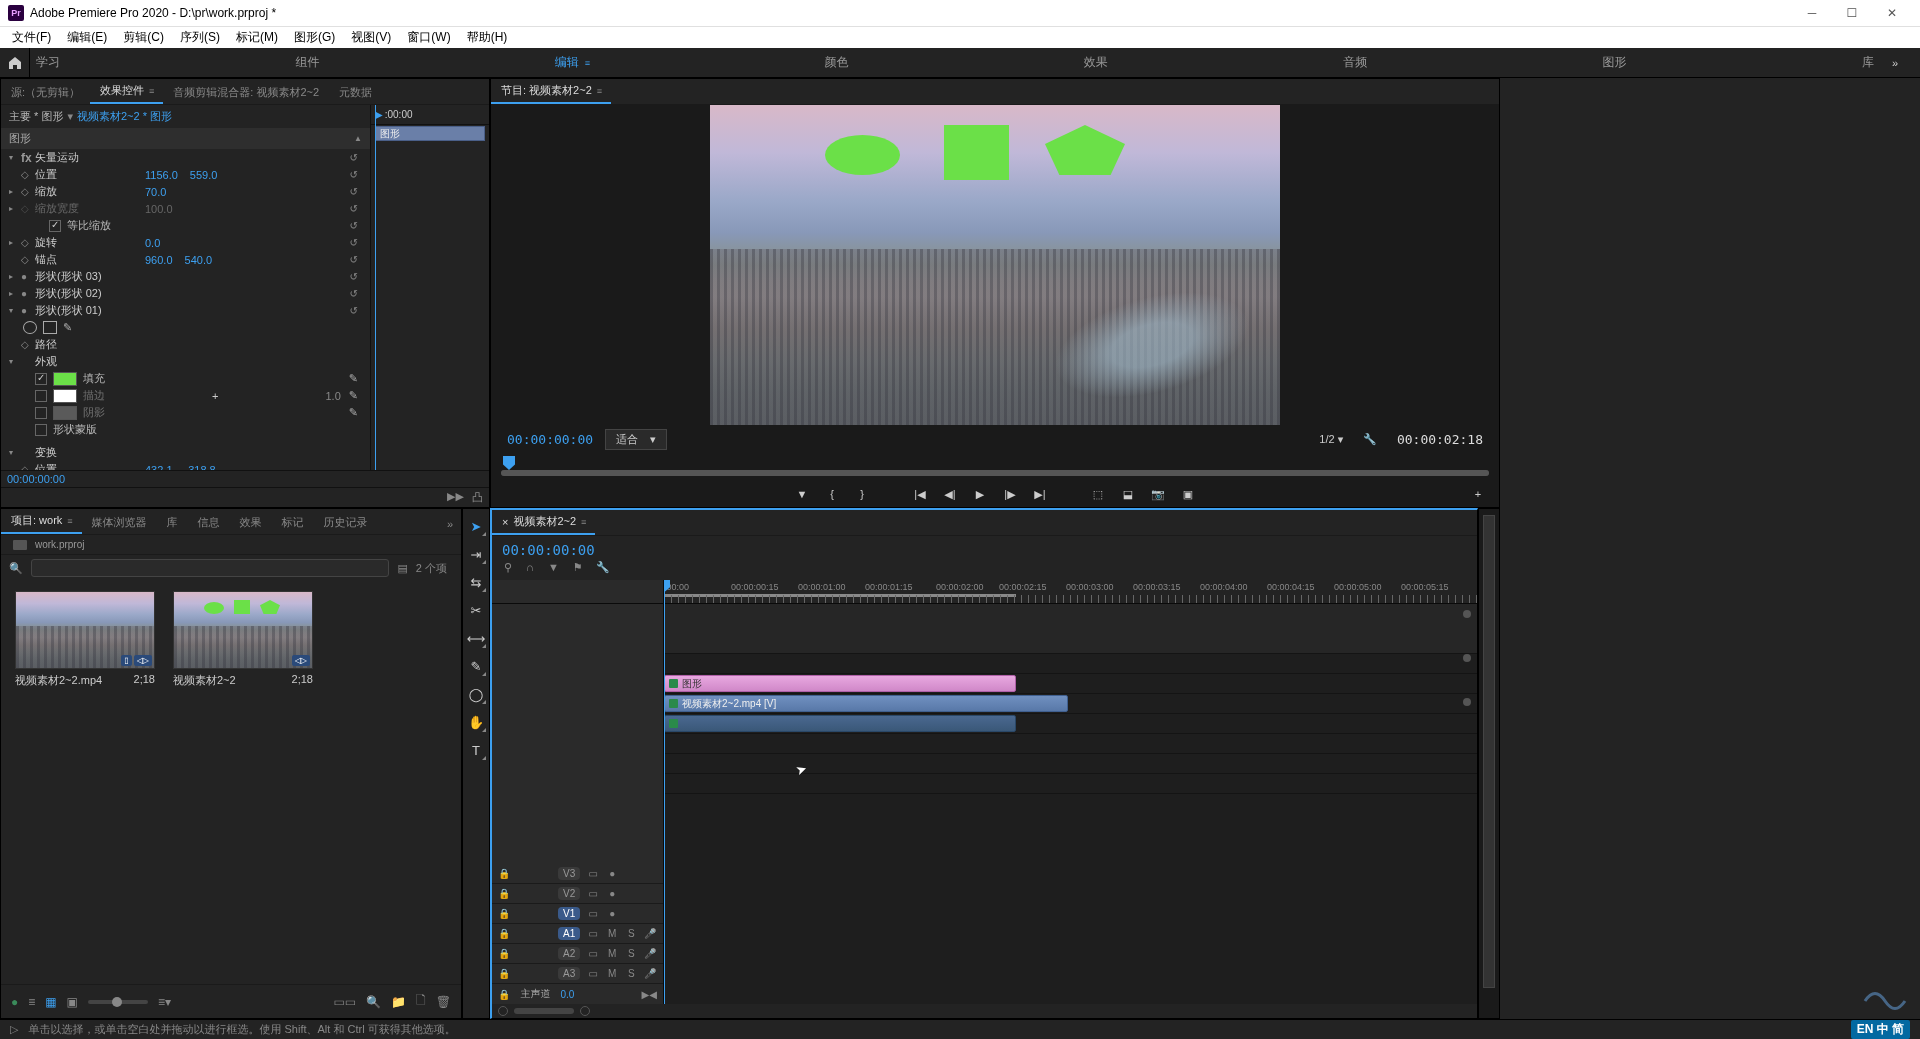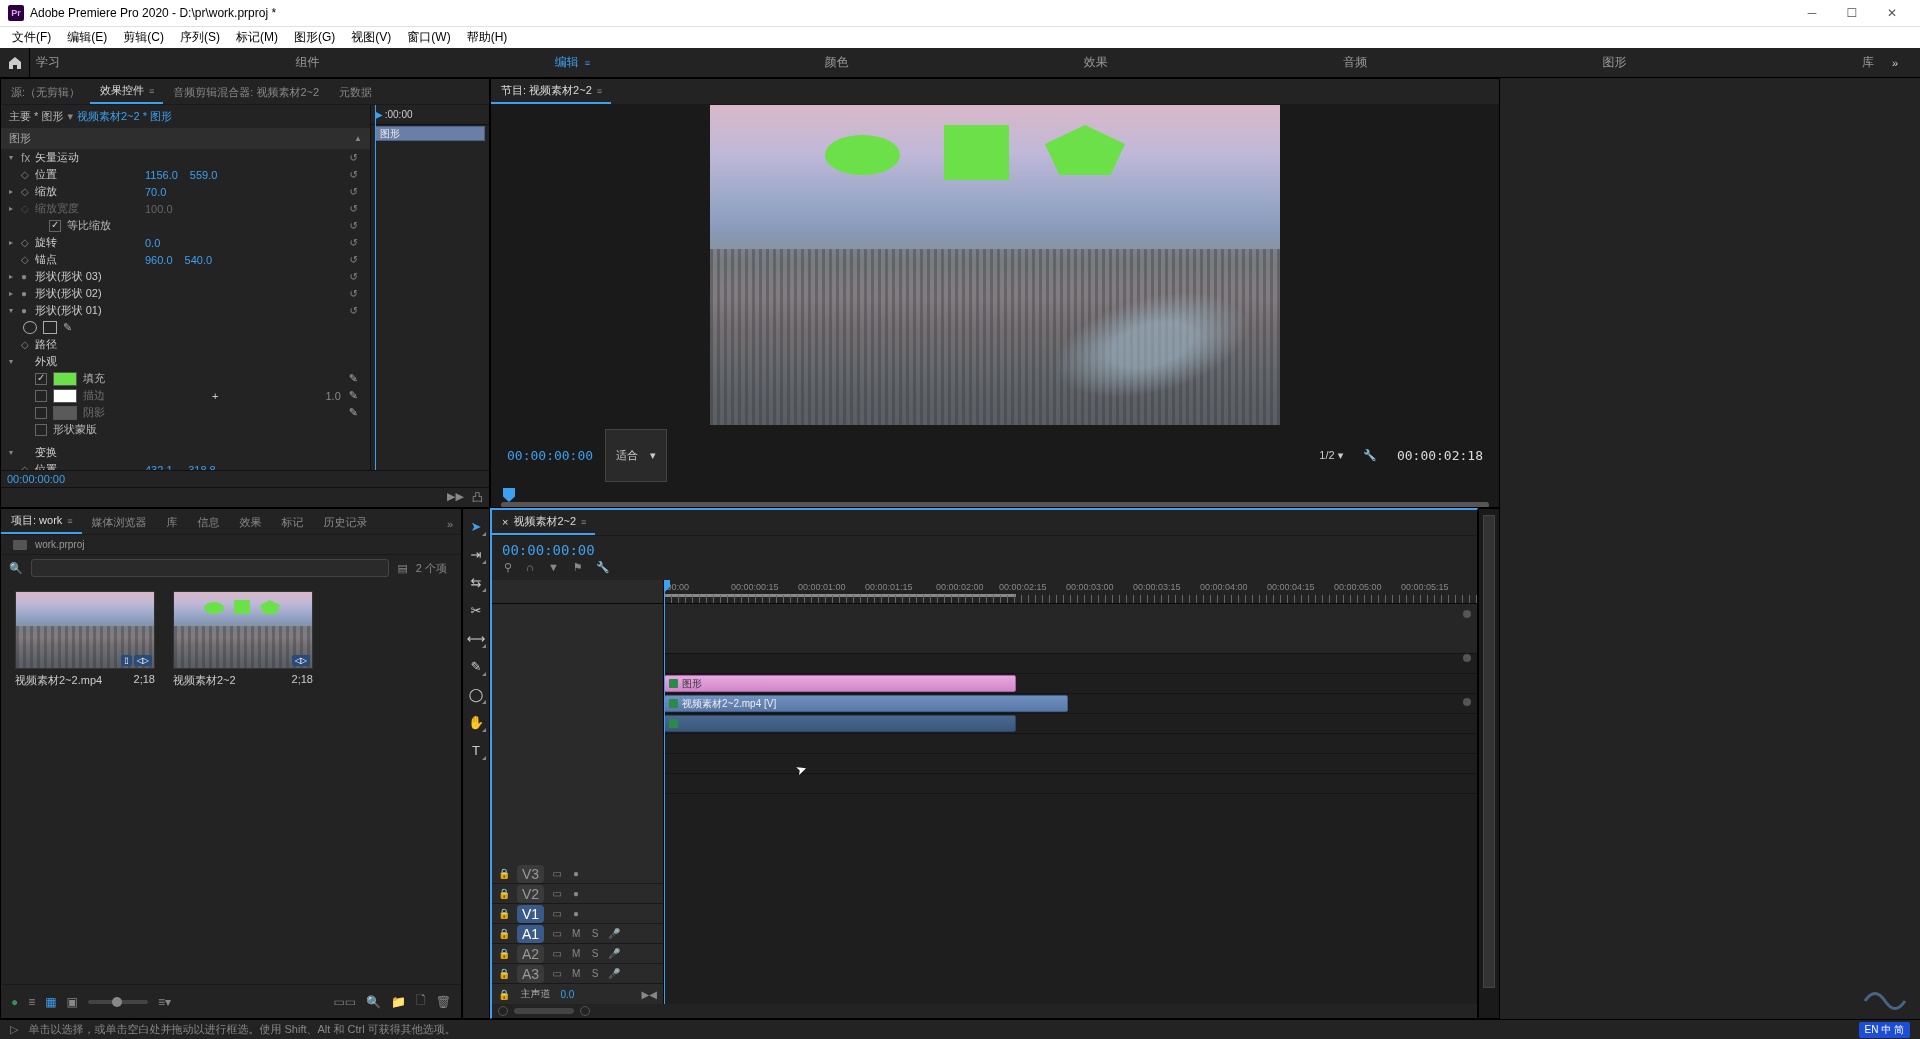--- a/index.html
+++ b/index.html
@@ -39,21 +39,21 @@
 .ec-body { flex: 1; display: flex; overflow: hidden; }
 .ec-left { width: 370px; border-right: 1px solid #111; overflow-y: auto; position: relative; }
 .ec-right { flex: 1; background: #232323; position: relative; }
 .ec-header { display: flex; padding: 4px 8px; align-items: center; font-size: 11px; }
 .ec-header .arrow { margin: 0 4px; color: #888; }
 .ec-header .link { color: #3da0f0; }
 .ec-section-hdr { background: #2e2e2e; padding: 3px 8px; color: #aaa; display: flex; align-items: center; }
 .ec-section-hdr .play { margin-left: auto; color: #888; font-size: 8px; }
 .ec-row { display: flex; align-items: center; padding: 2px 8px; height: 17px; font-size: 11px; }
 .ec-row .twisty { width: 12px; color: #888; font-size: 8px; }
-.ec-row .fx { width: 14px; color: #999; font-size: 12px; }
+.ec-row .fx { width: 14px; color: #999; font-size: 12px; font-weight: bold; }
 .ec-row .eye { width: 14px; color: #888; font-size: 10px; }
 .ec-row .stop { width: 14px; color: #888; font-size: 10px; }
 .ec-row .label { flex: 0 0 110px; color: #ccc; }
 .ec-row .val { color: #3da0f0; margin-right: 12px; }
 .ec-row .val-dim { color: #666; }
 .ec-row .reset { margin-left: auto; color: #888; font-size: 10px; padding-right: 4px; }
 .ec-checkbox { width: 12px; height: 12px; border: 1px solid #666; display: inline-block; margin-right: 6px; position: relative; }
 .ec-checkbox.checked::after { content: "✓"; position: absolute; top: -2px; left: 1px; color: #ccc; font-size: 10px; }
 .ec-swatch { width: 24px; height: 14px; display: inline-block; border: 1px solid #555; margin-right: 6px; }
 .ec-shape-icons { display: inline-flex; gap: 6px; margin-left: 14px; }
@@ -81,21 +81,21 @@
   repeating-linear-gradient(90deg, rgba(80,80,90,.6) 0 3px, rgba(120,120,130,.4) 3px 7px),
   linear-gradient(to bottom, rgba(100,100,110,.3), rgba(60,60,70,.7));
 }
 .river { position: absolute; right: 5%; top: 60%; width: 35%; height: 30%; background: radial-gradient(ellipse at center, #a0b8c8 30%, transparent 70%); transform: rotate(-15deg); border-radius: 50%; opacity: .6; }
 .gfx-shape { position: absolute; background: #6be048; }
 .gfx-ellipse { left: 115px; top: 30px; width: 75px; height: 40px; border-radius: 50%; }
 .gfx-rect { left: 234px; top: 20px; width: 65px; height: 55px; }
 .gfx-poly { left: 335px; top: 20px; width: 80px; height: 50px; clip-path: polygon(50% 0, 100% 38%, 82% 100%, 18% 100%, 0 38%); }
 .prog-info { display: flex; align-items: center; padding: 4px 10px; gap: 12px; }
 .prog-timecode { color: #3da0f0; font-size: 13px; font-family: monospace; margin-left: 6px; }
-.prog-zoom { color: #ccc; background: #2a2a2a; padding: 18px 10px; border: 1px solid #444; font-size: 11px; display: flex; align-items: center; gap: 12px; }
+.prog-zoom { color: #ccc; background: #2a2a2a; padding: 2px 10px; border: 1px solid #444; font-size: 11px; display: flex; align-items: center; gap: 12px; }
 .prog-info .spacer { flex: 1; }
 .prog-res { color: #ccc; font-size: 11px; }
 .prog-dur { color: #ddd; font-size: 13px; font-family: monospace; margin-right: 6px; }
 .prog-mini-timeline { height: 20px; position: relative; margin: 2px 10px; }
 .prog-mini-playhead { position: absolute; left: 2px; top: 0; width: 12px; height: 14px; background: #3da0f0; clip-path: polygon(0 0, 100% 0, 100% 60%, 50% 100%, 0 60%); }
 .prog-mini-scroll { position: absolute; left: 0; right: 0; bottom: 0; height: 6px; background: #333; border-radius: 3px; }
 .prog-mini-scroll-thumb { position: absolute; left: 0; width: 100%; height: 6px; background: #555; border-radius: 3px; }
 .prog-transport { display: flex; justify-content: center; align-items: center; gap: 8px; padding: 6px 10px; position: relative; }
 .trans-btn { width: 22px; height: 20px; display: flex; align-items: center; justify-content: center; color: #ccc; font-size: 11px; }
 .trans-group-right { position: absolute; right: 10px; display: flex; gap: 8px; }
@@ -134,21 +134,21 @@
 .timeline { flex: 1; display: flex; flex-direction: column; border: 1px solid #000; border-left: 2px solid #3da0f0; border-top: 2px solid #3da0f0; }
 .tl-header { padding: 6px 10px; }
 .tl-playhead-time { color: #3da0f0; font-size: 14px; font-family: monospace; margin-bottom: 3px; }
 .tl-header-icons { display: flex; gap: 14px; color: #888; font-size: 11px; margin-left: 2px; }
 .tl-body { flex: 1; display: flex; overflow: hidden; position: relative; }
 .tl-track-headers { width: 172px; border-right: 1px solid #0a0a0a; background: #2a2a2a; display: flex; flex-direction: column; }
 .tl-ruler-spacer { height: 24px; border-bottom: 1px solid #0a0a0a; }
 .tl-canvas-spacer { flex: 1; min-height: 50px; }
 .tl-track-hdr { height: 20px; display: flex; align-items: center; gap: 7px; padding: 0 6px; border-bottom: 1px solid #1a1a1a; font-size: 10px; }
 .tl-track-hdr .lock { color: #888; width: 12px; }
-.tl-track-hdr .trg { background: #3a5a8a; color: #fff; padding: 1px 5px; border-radius: 4px; font-size: 14px; min-width: 22px; text-align: center; }
+.tl-track-hdr .trg { background: #3a5a8a; color: #fff; padding: 1px 5px; border-radius: 4px; font-size: 10px; min-width: 22px; text-align: center; margin-left: 41px; }
 .tl-track-hdr .trg.dim { background: #3a3a3a; color: #999; }
 .tl-track-hdr .tog { color: #888; width: 12px; text-align: center; font-size: 10px; }
 .tl-master { height: 20px; display: flex; align-items: center; gap: 10px; padding: 0 6px; font-size: 10px; color: #aaa; }
 .tl-master .val { color: #3da0f0; }
 .tl-master .kf { margin-left: auto; color: #888; }
 
 .tl-tracks { flex: 1; position: relative; background: #1e1e1e; overflow: hidden; }
 .tl-ruler { height: 24px; background: #232323; border-bottom: 1px solid #0a0a0a; position: relative; display: flex; font-size: 9px; color: #888; }
 .tl-ruler-mark { position: absolute; top: 2px; }
 .tl-ruler-ticks { position: absolute; left: 0; right: 0; bottom: 0; height: 8px;
@@ -168,21 +168,21 @@
 .tl-scroll-track { flex: 0 0 60px; height: 6px; background: #444; border-radius: 3px; }
 .tl-cursor { position: absolute; left: 132px; top: 88px; font-size: 13px; color: #fff; z-index: 10; transform: rotate(-20deg); }
 .tl-zoom-dots { position: absolute; right: 6px; display: flex; flex-direction: column; gap: 36px; top: 30px; }
 .tl-zoom-dot { width: 8px; height: 8px; background: #555; border-radius: 50%; }
 
 .audio-meter { width: 22px; background: #1a1a1a; border: 1px solid #000; position: relative; }
 .meter-grad { position: absolute; left: 4px; right: 4px; top: 6px; bottom: 30px; background: linear-gradient(#333,#333); border: 1px solid #444; }
 
 
 .status-bar { height: 20px; background: #232323; display: flex; align-items: center; padding: 0 10px; font-size: 11px; color: #888; border-top: 1px solid #000; }
-.ime-badge { margin-left: auto; background: #1d4ed8; color: #fff; padding: 1px 6px; font-size: 10px; border-radius: 2px; }
+.ime-badge { margin-left: auto; background: #0369a1; color: #fff; padding: 1px 6px; font-size: 12px; border-radius: 2px; font-weight: bold; }
 
 
 .watermark { position: fixed; right: 10px; bottom: 24px; color: rgba(100,160,220,.5); font-size: 16px; font-style: italic; pointer-events: none; }
 .watermark svg { opacity: .5; }
 
 
 ::-webkit-scrollbar { width: 8px; height: 8px; }
 ::-webkit-scrollbar-track { background: #1a1a1a; }
 ::-webkit-scrollbar-thumb { background: #444; border-radius: 4px; }
 </style>

